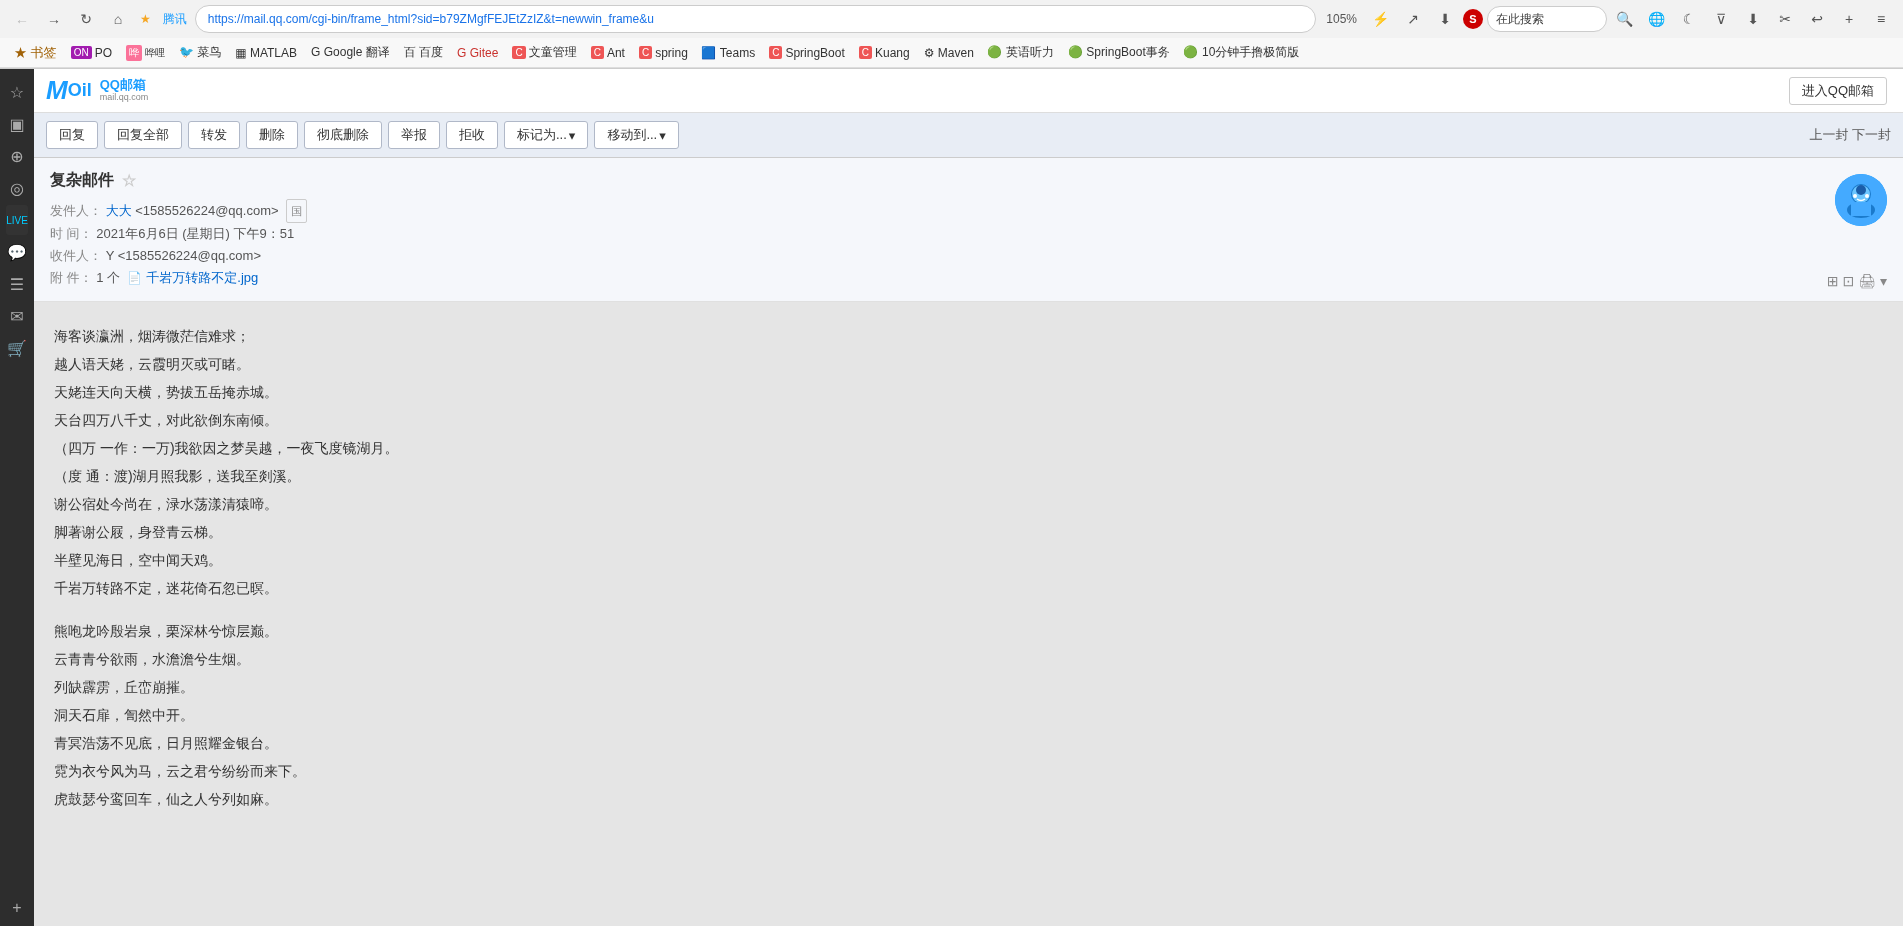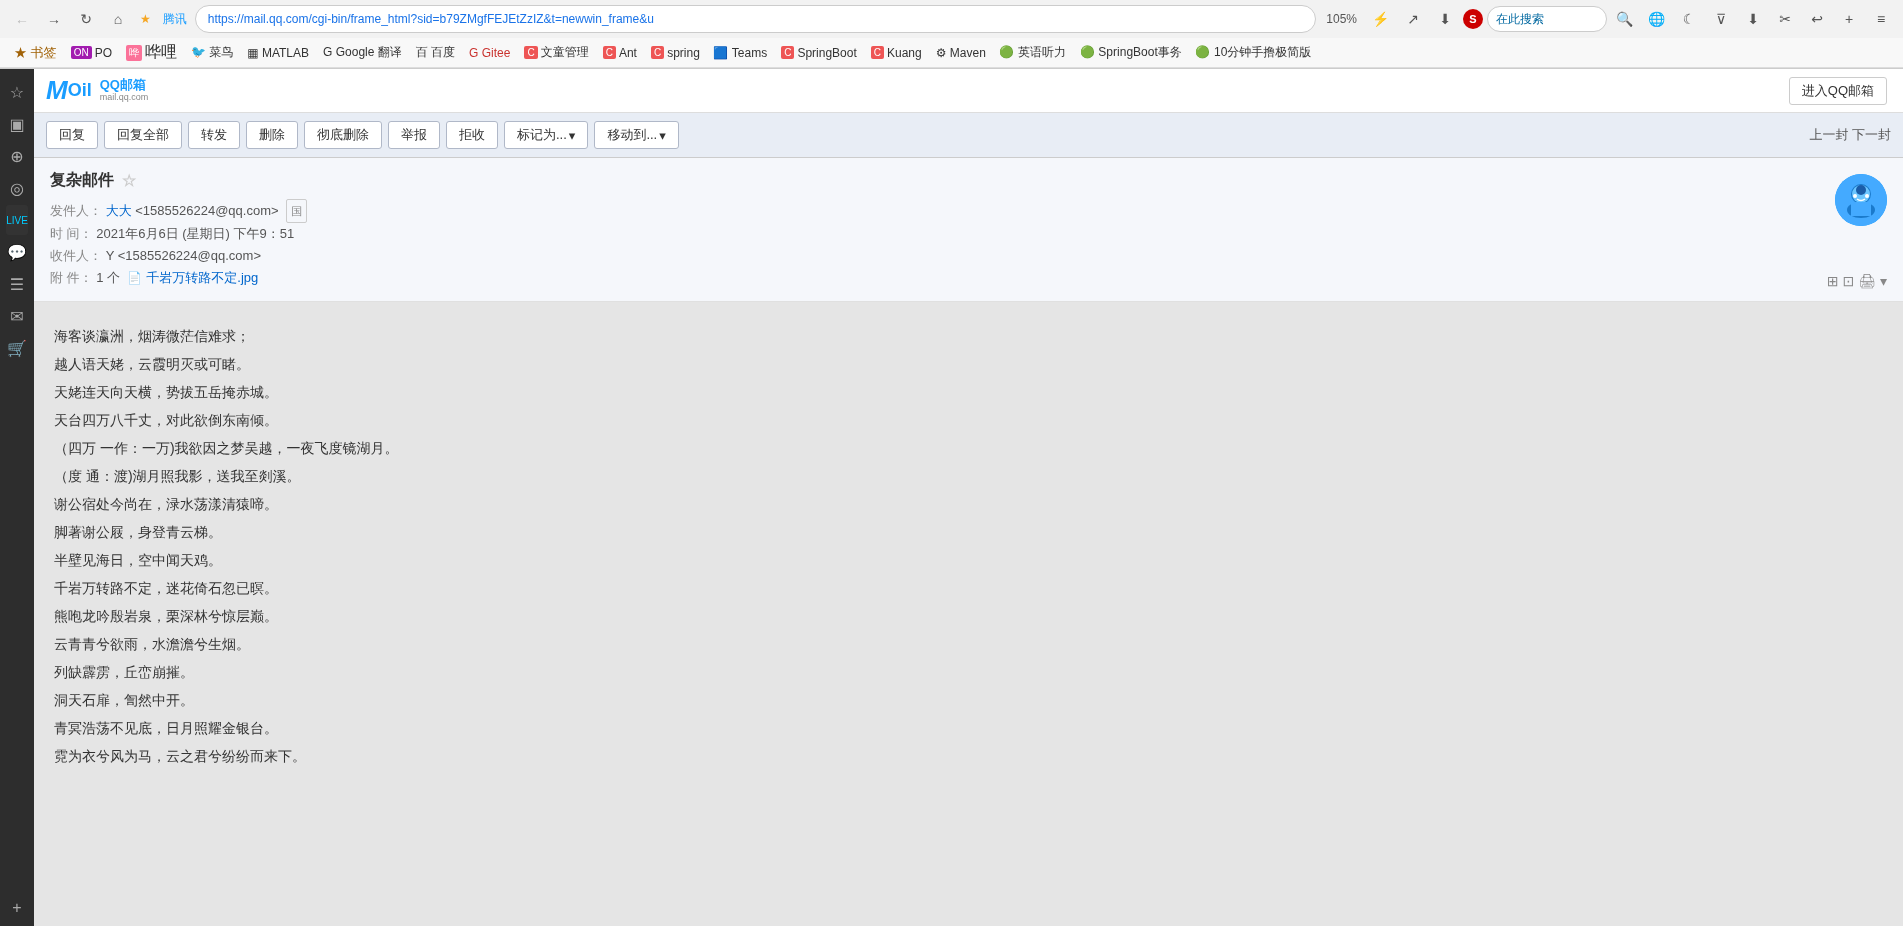--- a/index.html
+++ b/index.html
@@ -61,42 +61,42 @@
     <span style="font-size:12px; color:#1a9dff; padding: 0 4px; cursor:pointer;">腾讯</span>
     <div class="address-bar">
       <span class="address-text">https://mail.qq.com/cgi-bin/frame_html?sid=b79ZMgfFEJEtZzIZ&amp;t=newwin_frame&amp;u</span>
     </div>
     <span class="zoom-text">105%</span>
     <button class="nav-btn">⚡</button>
     <button class="nav-btn">↗</button>
     <button class="nav-btn">⬇</button>
     <span style="background:#c00; color:white; border-radius:50%; width:20px; height:20px; display:inline-flex; align-items:center; justify-content:center; font-size:11px; font-weight:bold; cursor:pointer;">S</span>
     <div style="display:flex; align-items:center; border:1px solid #ccc; border-radius:14px; padding: 0 8px; height:26px; background:white; min-width:120px;">
-      <span style="font-size:12px; color:#0369a1;">在此搜索</span>
+      <span style="font-size:12px; color:#404040;">在此搜索</span>
     </div>
     <button class="nav-btn">🔍</button>
     <button class="nav-btn">🌐</button>
     <button class="nav-btn">☾</button>
     <button class="nav-btn">⊽</button>
     <button class="nav-btn">⬇</button>
     <button class="nav-btn">✂</button>
     <button class="nav-btn">↩</button>
     <button class="nav-btn">+</button>
     <button class="nav-btn">≡</button>
   </div>
 
   <div class="browser-bookmarks">
     <span style="font-size:13px; color:#a16207; cursor:pointer; padding:2px 6px;">★ 书签</span>
     <div class="bookmark-item">
       <span style="background:#a21caf; color:white; font-size:10px; padding:1px 3px; border-radius:2px;">ON</span>
       <span style="font-size:12px;">PO</span>
     </div>
     <div class="bookmark-item">
       <span style="background:#fb7299; color:white; font-size:10px; padding:1px 3px; border-radius:2px;">哗</span>
-      <span style="font-size:16px;">哗哩</span>
+      <span style="font-size:10px;">哗哩</span>
     </div>
     <div class="bookmark-item">
       <span style="font-size:12px;">🐦 菜鸟</span>
     </div>
     <div class="bookmark-item">
       <span style="font-size:12px;">▦ MATLAB</span>
     </div>
     <div class="bookmark-item">
       <span style="font-size:12px;">G Google 翻译</span>
     </div>
@@ -251,24 +251,25 @@
           <p style="margin-bottom: 0px;">海客谈瀛洲，烟涛微茫信难求；</p>
           <p style="margin-bottom: 0px;">越人语天姥，云霞明灭或可睹。</p>
           <p style="margin-bottom: 0px;">天姥连天向天横，势拔五岳掩赤城。</p>
           <p style="margin-bottom: 0px;">天台四万八千丈，对此欲倒东南倾。</p>
           <p style="margin-bottom: 0px;">（四万 一作：一万)我欲因之梦吴越，一夜飞度镜湖月。</p>
           <p style="margin-bottom: 0px;">（度 通：渡)湖月照我影，送我至剡溪。</p>
           <p style="margin-bottom: 0px;">谢公宿处今尚在，渌水荡漾清猿啼。</p>
           <p style="margin-bottom: 0px;"></p>
           <p style="margin-bottom: 0px;">脚著谢公屐，身登青云梯。</p>
           <p style="margin-bottom: 0px;">半壁见海日，空中闻天鸡。</p>
-          <p style="margin-bottom: 0px;">千岩万转路不定，迷花倚石忽已暝。</p>
+          <p style="margin-bottom: 15px;">千岩万转路不定，迷花倚石忽已暝。</p>
           <p style="margin-bottom: 0px;">熊咆龙吟殷岩泉，栗深林兮惊层巅。</p>
           <p style="margin-bottom: 0px;">云青青兮欲雨，水澹澹兮生烟。</p>
           <p style="margin-bottom: 0px;">列缺霹雳，丘峦崩摧。</p>
           <p style="margin-bottom: 0px;"></p>
           <p style="margin-bottom: 0px;">洞天石扉，訇然中开。</p>
           <p style="margin-bottom: 0px;">青冥浩荡不见底，日月照耀金银台。</p>
           <p style="margin-bottom: 0px;">霓为衣兮风为马，云之君兮纷纷而来下。</p>
+          <p style="margin-bottom: 0px;">虎鼓瑟兮鸾回车，仙之人兮列如麻。</p>
         </div>
     </div>
   </div>
 </div>
 
 </body></html>

